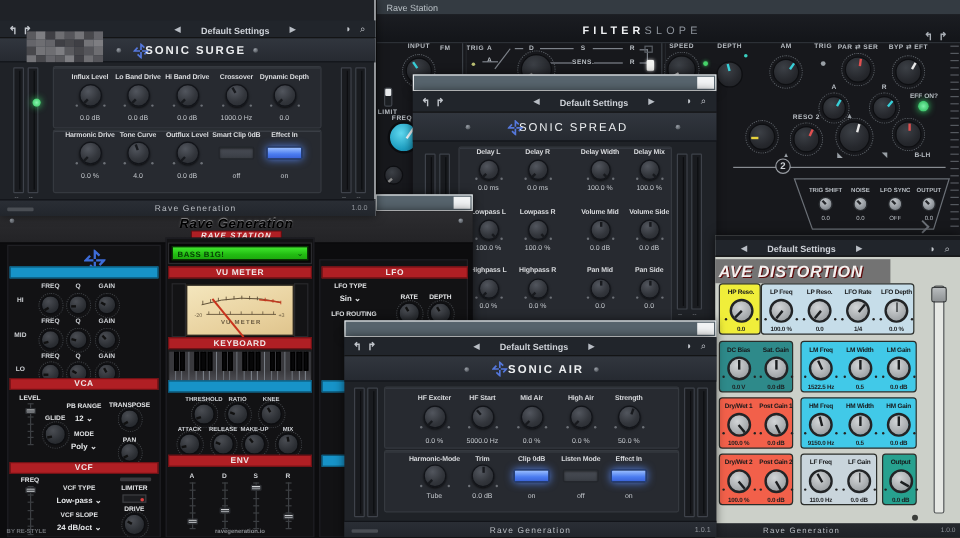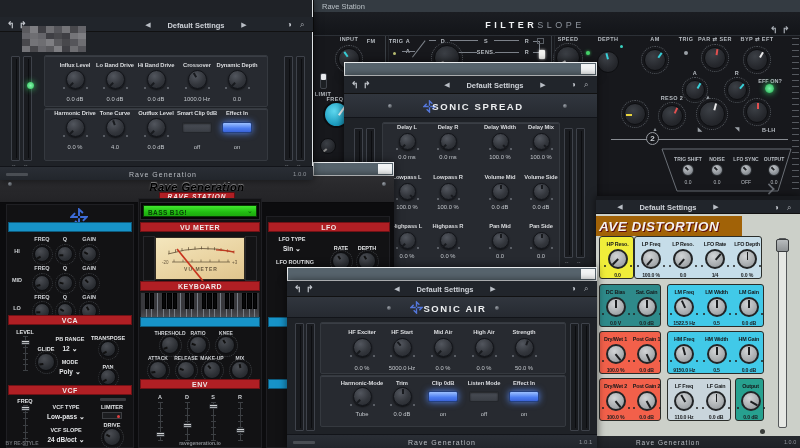--- a/index.html
+++ b/index.html
@@ -209,21 +209,21 @@
         <div style="left: 78.5px; top: 5.5px; width: 13px; height: 13px;">
           <svg width="13" height="13" viewBox="0 0 16 16" style="position:absolute">
     <g fill="none" stroke="#5578dd" stroke-width="1.7">
       <path d="M8 7 L8 1.2 L11.5 4.5"></path>
       <path d="M9 8 L14.8 8 L11.5 11.5"></path>
       <path d="M8 9 L8 14.8 L4.5 11.5"></path>
       <path d="M7 8 L1.2 8 L4.5 4.5"></path>
     </g>
           </svg>
         </div>
-        <div class="t ctr" style="left: 134px; top: 7px; font-size: 9.5px; color: rgb(236, 238, 240); transform: translateX(-50%); letter-spacing: 1.6px; font-weight: bold;">SONIC SPREAD</div>
+        <div class="t ctr" style="left: 134px; top: 7px; font-size: 9.5px; color: rgb(236, 238, 240); transform: translateX(-50%); letter-spacing: 1.6px; font-weight: normal;">SONIC SPREAD</div>
       </div>
       <div style="left: 10px; top: 52px; width: 9px; height: 130px; border: 1px solid rgb(62, 66, 74); background: rgb(25, 27, 31); border-radius: 1px;">
         <div style="left: 3.5px; top: 2px; width: 1px; height: 124px; background: rgb(12, 13, 16);"></div>
       </div>
       <div class="t" style="left: 11px; top: 183px; font-size: 5px; color: rgb(138, 142, 148);">--</div>
       <div style="left: 22px; top: 52px; width: 9px; height: 130px; border: 1px solid rgb(62, 66, 74); background: rgb(25, 27, 31); border-radius: 1px;">
         <div style="left: 3.5px; top: 2px; width: 1px; height: 124px; background: rgb(12, 13, 16);"></div>
       </div>
       <div class="t" style="left: 23px; top: 183px; font-size: 5px; color: rgb(138, 142, 148);">--</div>
       <div style="left: 220px; top: 52px; width: 9px; height: 130px; border: 1px solid rgb(62, 66, 74); background: rgb(25, 27, 31); border-radius: 1px;">
@@ -642,20 +642,35 @@
     <div class="win" style="left: 0px; top: 0px; width: 313px; height: 180px; background: rgb(31, 34, 39); border-right: 1.5px solid rgb(223, 227, 230);">
       <div style="left: 0px; top: 17px; width: 313px; height: 15px; background: rgb(33, 37, 43); border-bottom: 1px solid rgb(17, 17, 17);">
         <div class="t" style="left: 7px; top: 3px; font-size: 9px; color: rgb(194, 198, 204); font-weight: bold;">↰</div>
         <div class="t" style="left: 19px; top: 3px; font-size: 9px; color: rgb(194, 198, 204); font-weight: bold;">↱</div>
         <div class="t ctr" style="left: 148px; top: 4px; font-size: 7px; color: rgb(185, 190, 197); transform: translateX(-50%);">◀</div>
         <div class="t ctr" style="left: 196px; top: 4px; font-size: 7.5px; color: rgb(206, 210, 216); transform: translateX(-50%); font-weight: bold;">Default Settings</div>
         <div class="t ctr" style="left: 244px; top: 4px; font-size: 7px; color: rgb(185, 190, 197); transform: translateX(-50%);">▶</div>
         <div class="t" style="left: 287px; top: 3px; font-size: 8px; color: rgb(194, 198, 204);">◑</div>
         <div class="t" style="left: 300px; top: 3px; font-size: 8px; color: rgb(194, 198, 204);">⌕</div>
       </div>
+      <div style="left: 0px; top: 32px; width: 313px; height: 20px; background: linear-gradient(rgb(49, 54, 62), rgb(38, 42, 49)); border-bottom: 1px solid rgb(18, 20, 25);">
+        <div class="screw" style="left: 97px; top: 8px; width: 4px; height: 4px;"></div>
+        <div class="screw" style="left: 211px; top: 8px; width: 4px; height: 4px;"></div>
+        <div style="left: 110.5px; top: 3.5px; width: 13px; height: 13px;">
+          <svg width="13" height="13" viewBox="0 0 16 16" style="position:absolute">
+    <g fill="none" stroke="#5578dd" stroke-width="1.7">
+      <path d="M8 7 L8 1.2 L11.5 4.5"></path>
+      <path d="M9 8 L14.8 8 L11.5 11.5"></path>
+      <path d="M8 9 L8 14.8 L4.5 11.5"></path>
+      <path d="M7 8 L1.2 8 L4.5 4.5"></path>
+    </g>
+          </svg>
+        </div>
+        <div class="t ctr" style="left: 163px; top: 5px; font-size: 9.5px; color: rgb(236, 238, 240); transform: translateX(-50%); letter-spacing: 1.6px; font-weight: bold;">SONIC SURGE</div>
+      </div>
       <div style="left: 22px; top: 26px; width: 64px; height: 26px; overflow: hidden; z-index: 5;">
         <div style="left: 0px; top: 0px; width: 8px; height: 6.5px; background: rgb(90, 90, 94);"></div>
         <div style="left: 8px; top: 0px; width: 8px; height: 6.5px; background: rgb(126, 126, 130);"></div>
         <div style="left: 16px; top: 0px; width: 8px; height: 6.5px; background: rgb(63, 63, 68);"></div>
         <div style="left: 24px; top: 0px; width: 8px; height: 6.5px; background: rgb(110, 110, 114);"></div>
         <div style="left: 32px; top: 0px; width: 8px; height: 6.5px; background: rgb(85, 85, 90);"></div>
         <div style="left: 40px; top: 0px; width: 8px; height: 6.5px; background: rgb(116, 116, 120);"></div>
         <div style="left: 48px; top: 0px; width: 8px; height: 6.5px; background: rgb(72, 72, 76);"></div>
         <div style="left: 56px; top: 0px; width: 8px; height: 6.5px; background: rgb(101, 101, 106);"></div>
         <div style="left: 0px; top: 6.5px; width: 8px; height: 6.5px; background: rgb(101, 101, 106);"></div>
@@ -772,21 +787,21 @@
     </div>
     <div class="win" style="left: 596px; top: 196px; width: 204px; height: 252px; background: rgb(204, 208, 201);">
       <div style="left: 0px; top: 0px; width: 204px; height: 4px; background: rgb(23, 25, 29);"></div>
       <div style="left: 0px; top: 4px; width: 204px; height: 14px; background: rgb(33, 37, 43); border-bottom: 1px solid rgb(17, 17, 17);">
         <div class="t ctr" style="left: 24px; top: 3px; font-size: 7px; color: rgb(185, 190, 197); transform: translateX(-50%);">◀</div>
         <div class="t ctr" style="left: 72px; top: 3px; font-size: 7.5px; color: rgb(206, 210, 216); transform: translateX(-50%); font-weight: bold;">Default Settings</div>
         <div class="t ctr" style="left: 120px; top: 3px; font-size: 7px; color: rgb(185, 190, 197); transform: translateX(-50%);">▶</div>
         <div class="t" style="left: 178px; top: 3px; font-size: 8px; color: rgb(194, 198, 204);">◑</div>
         <div class="t" style="left: 191px; top: 3px; font-size: 8px; color: rgb(194, 198, 204);">⌕</div>
       </div>
-      <div style="left: 0px; top: 20px; width: 146px; height: 20px; background: #a16207; display: flex; align-items: center;">
+      <div style="left: 0px; top: 20px; width: 146px; height: 20px; background: #737373; display: flex; align-items: center;">
         <div class="t" style="position: relative; font-size: 13.5px; font-weight: bold; font-style: italic; color: rgb(244, 240, 239); letter-spacing: 0.5px; padding-left: 3px; text-shadow: rgb(94, 10, 10) 1px 1px 0px;">AVE DISTORTION</div>
       </div>
       <div style="left: 3px; top: 40px; width: 35px; height: 43px; background: rgb(240, 238, 58); border: 1.5px solid rgb(42, 45, 42); border-radius: 3px;">
         <div class="t ctr" style="left: 17.5px; top: 3.5px; font-size: 5.4px; color: rgb(22, 24, 26); transform: translateX(-50%); font-weight: bold; letter-spacing: -0.2px;">HP Reso.</div>
         <div style="left: 7.5px; top: 12px; width: 20px; height: 20px; background: radial-gradient(circle at 40% 32%, rgb(210, 213, 215), rgb(169, 173, 176) 60%, rgb(142, 146, 149)); border: 2px solid rgb(34, 36, 38); border-radius: 50%;">
           <div class="ptr" style="left: 7.5px; top: 1px; width: 1.8px; height: 8px; background: rgb(28, 30, 32); transform: rotate(-135deg); transform-origin: 50% 7.5px;"></div>
         </div>
         <div style="left: 3.5px; top: 28px; width: 2px; height: 2px; background: rgb(34, 34, 34); border-radius: 50%;"></div>
         <div style="left: 29.5px; top: 28px; width: 2px; height: 2px; background: rgb(34, 34, 34); border-radius: 50%;"></div>
         <div class="t ctr" style="left: 17.5px; top: 34.5px; font-size: 5.2px; color: rgb(28, 30, 32); transform: translateX(-50%); font-weight: bold; letter-spacing: -0.2px;">0.0</div>

